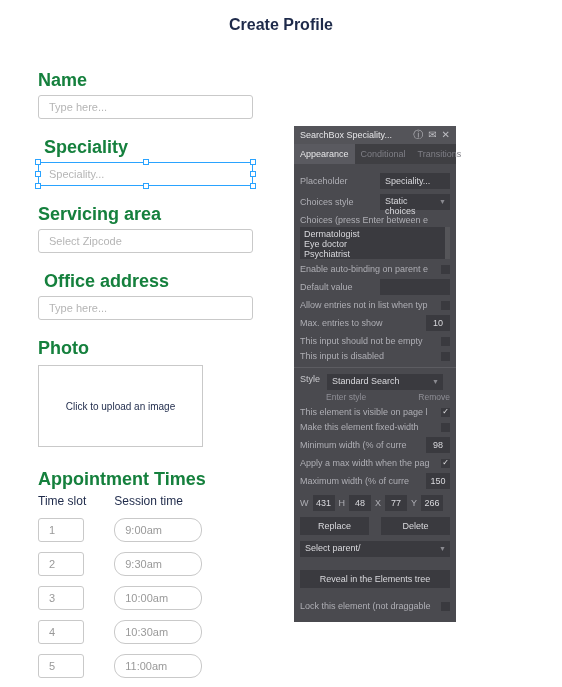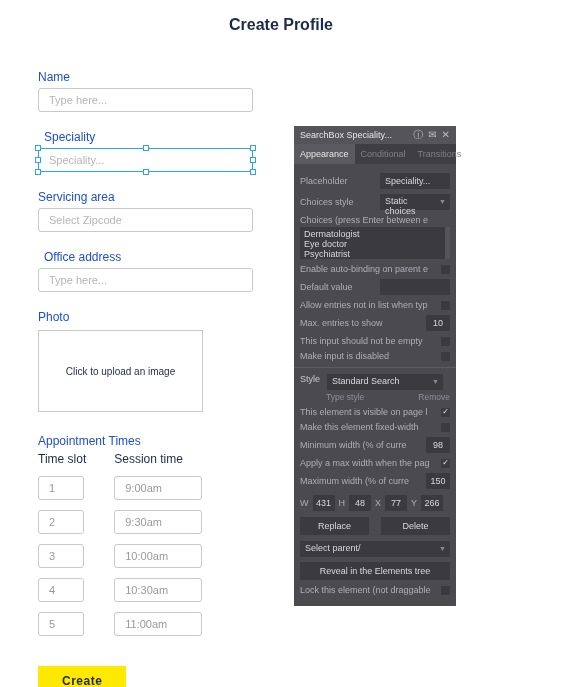--- a/index.html
+++ b/index.html
@@ -16,24 +16,25 @@
   text-align: center;
   font-size: 16px;
   font-weight: 600;
   padding-top: 16px;
   color: #1e2a4a;
 }
 .form {
   padding: 18px 38px 0 38px;
 }
 .field-label {
-  font-size: 12px;
-  color: #1d4ed8;
+  font-size: 18px;
+  color: #15803d;
   margin-top: 18px;
   margin-bottom: 4px;
+  font-weight: bold;
 }
 .field-label.indent { padding-left: 6px; }
 .text-input {
   width: 215px;
   height: 24px;
   border: 1px solid #c9c9c9;
   border-radius: 3px;
   padding: 0 10px;
   font-size: 11px;
   color: #999;
@@ -78,21 +79,21 @@
 .appt-row {
   display: flex;
   gap: 28px;
 }
 .col-head {
   font-size: 12px;
   color: #1e2a4a;
   margin-bottom: 10px;
 }
 .slot-col .text-input { width: 46px; }
-.time-col .text-input { width: 88px; }
+.time-col .text-input { width: 88px; border-radius: 11px; }
 .slot-col .text-input, .time-col .text-input { margin-bottom: 10px; display: block; }
 .create-btn {
   display: inline-block;
   margin-top: 20px;
   background: #ffe900;
   border: none;
   padding: 8px 24px;
   font-size: 12px;
   font-weight: 600;
   color: #1e2a4a;
@@ -246,21 +247,21 @@
   text-align: center;
 }
 .ins-full-btn {
   width: 100%;
   background: #3a3a3f;
   border: none;
   color: #d9d9dd;
   font-size: 9px;
   padding: 4px 0;
   text-align: center;
-  margin: 0 0;
+  margin: 8px 0;
 }
 </style>
 </head>
 <body>
 
 <div class="page-title">Create Profile</div>
 
 <div class="form">
 
   <div class="field-label">Name</div>
@@ -357,32 +358,32 @@
     </div>
     <div class="ins-row">
       <span class="lbl">Max. entries to show</span>
       <span class="ins-numbox">10</span>
     </div>
     <div class="ins-row">
       <span class="lbl">This input should not be empty</span>
       <span class="ins-chk"></span>
     </div>
     <div class="ins-row">
-      <span class="lbl">Make input is disabled</span>
+      <span class="lbl">This input is disabled</span>
       <span class="ins-chk"></span>
     </div>
 
     <div class="ins-sep"></div>
 
     <div class="ins-style-row">
       <span class="lbl" style="flex:0 0 22px">Style</span>
       <div class="ins-select wide"><span>Standard Search</span><span class="caret">▼</span></div>
     </div>
     <div class="ins-sublinks">
-      <span>Type style</span>
+      <span>Enter style</span>
       <span>Remove</span>
     </div>
 
     <div class="ins-row">
       <span class="lbl">This element is visible on page l</span>
       <span class="ins-chk">✓</span>
     </div>
     <div class="ins-row">
       <span class="lbl">Make this element fixed-width</span>
       <span class="ins-chk"></span>

